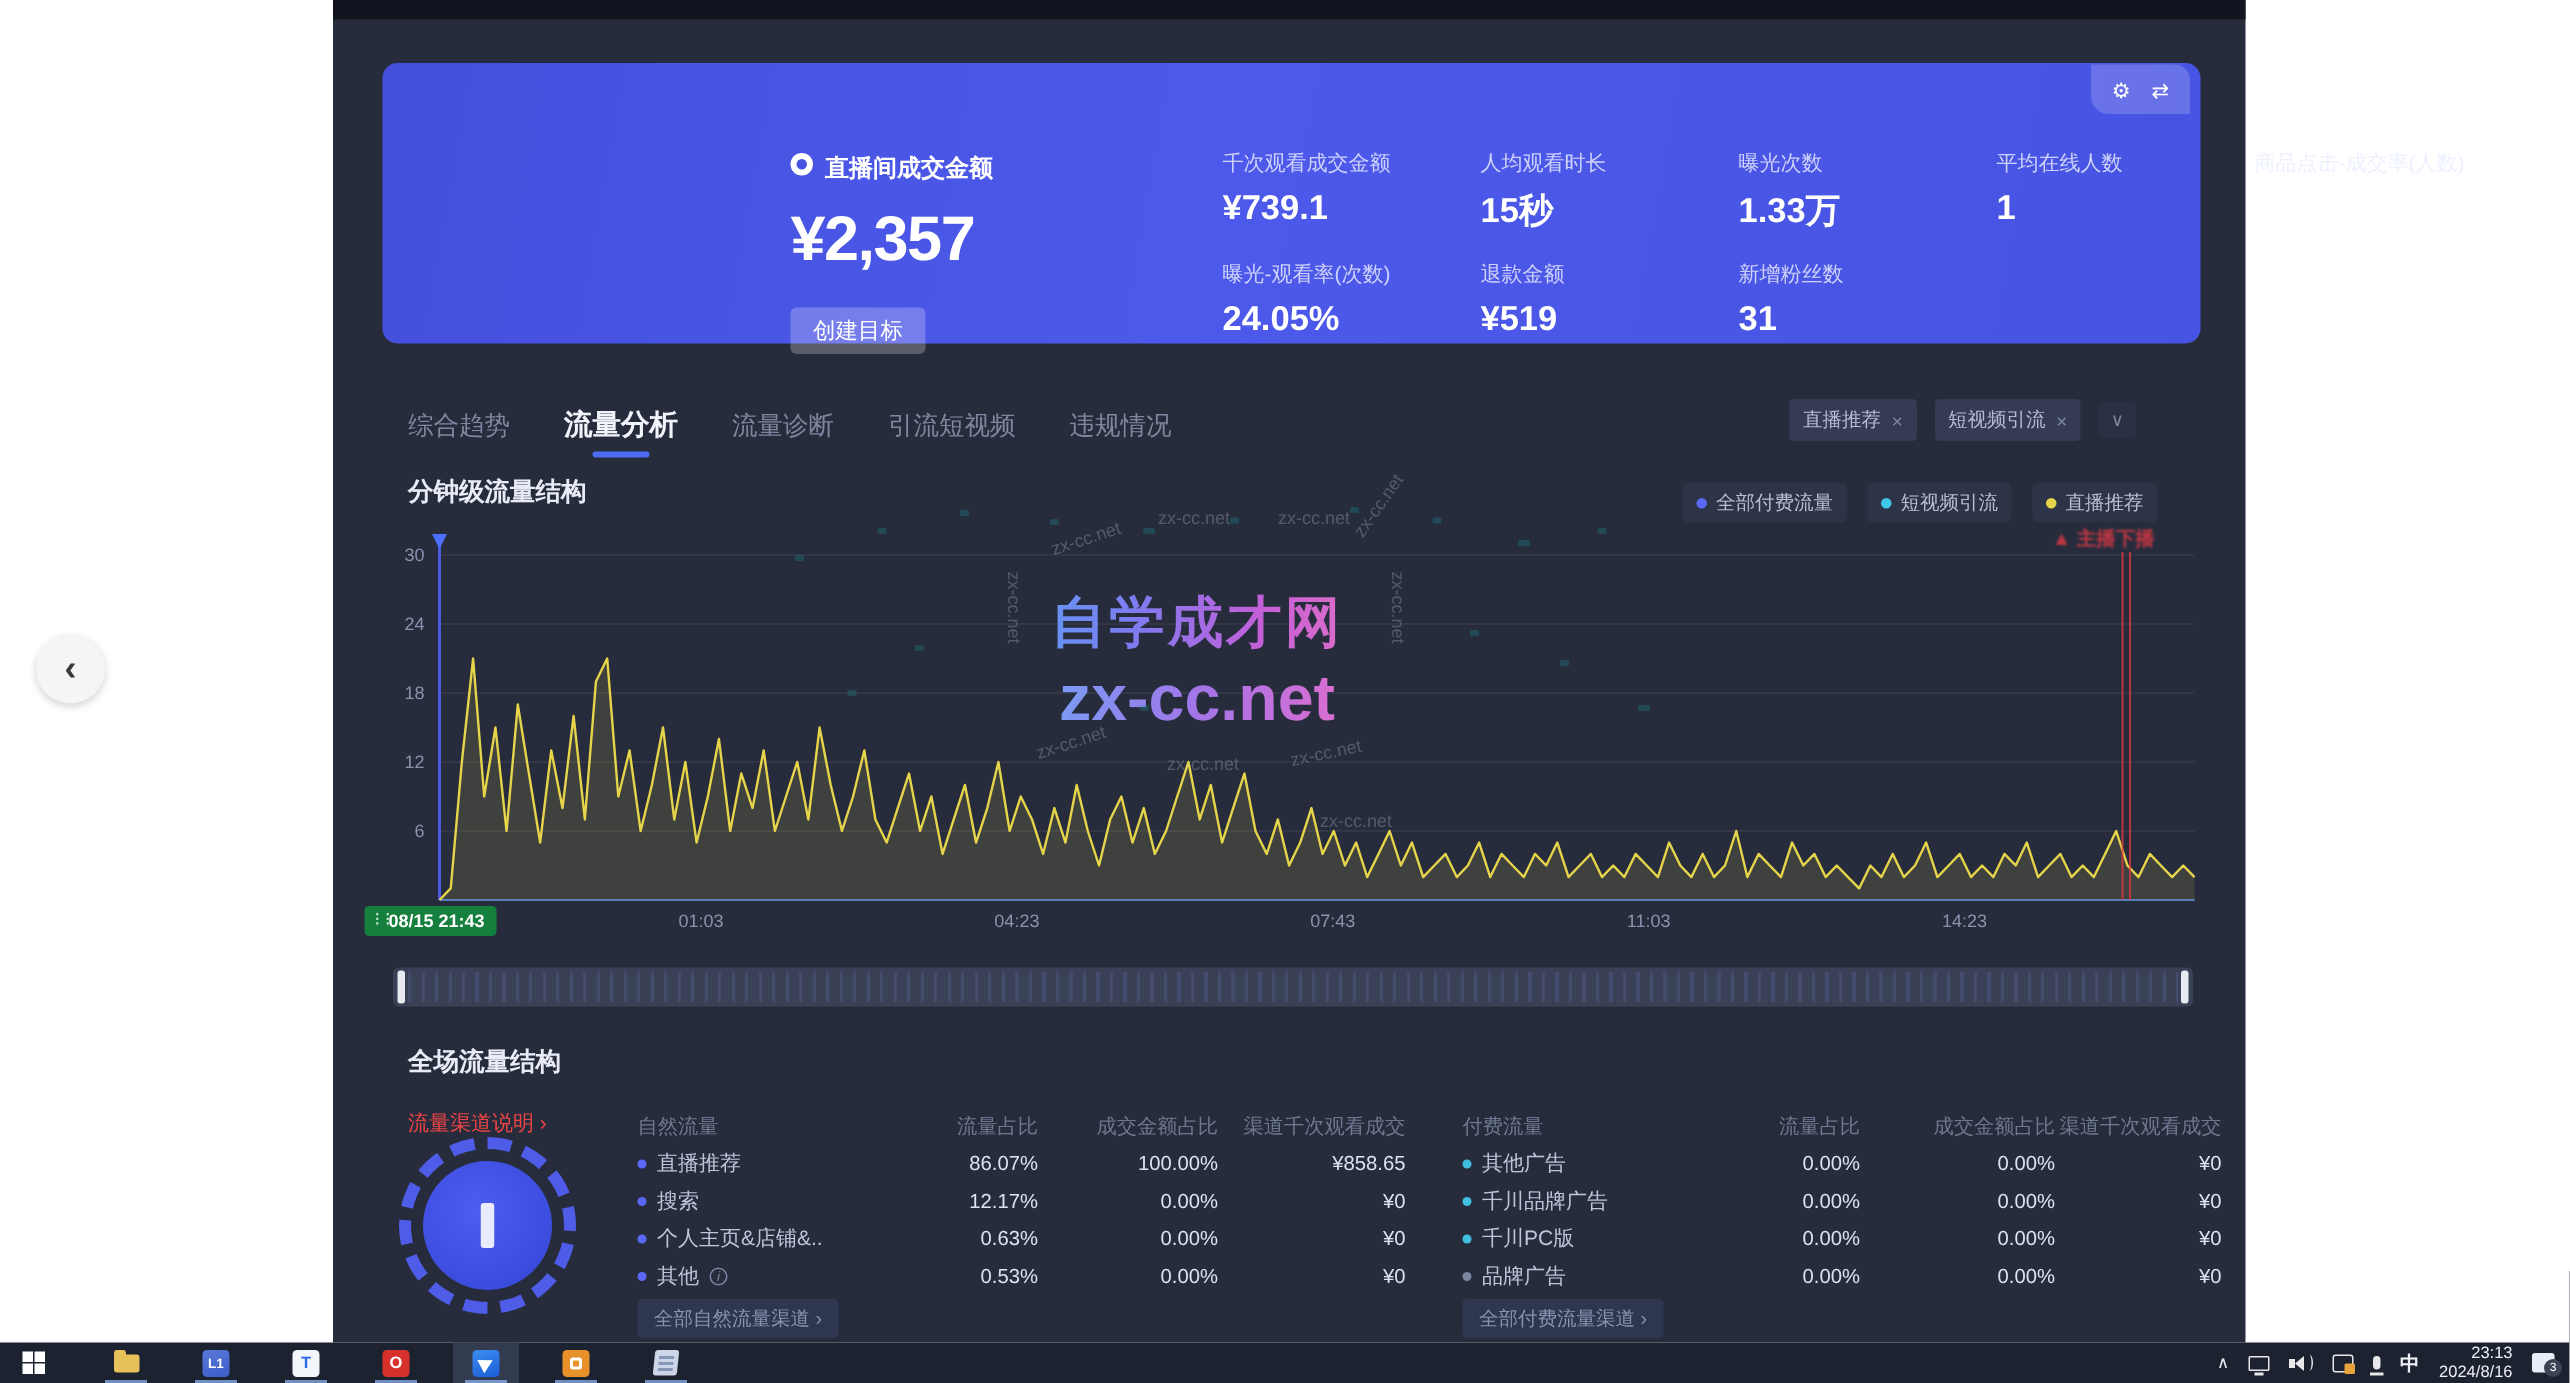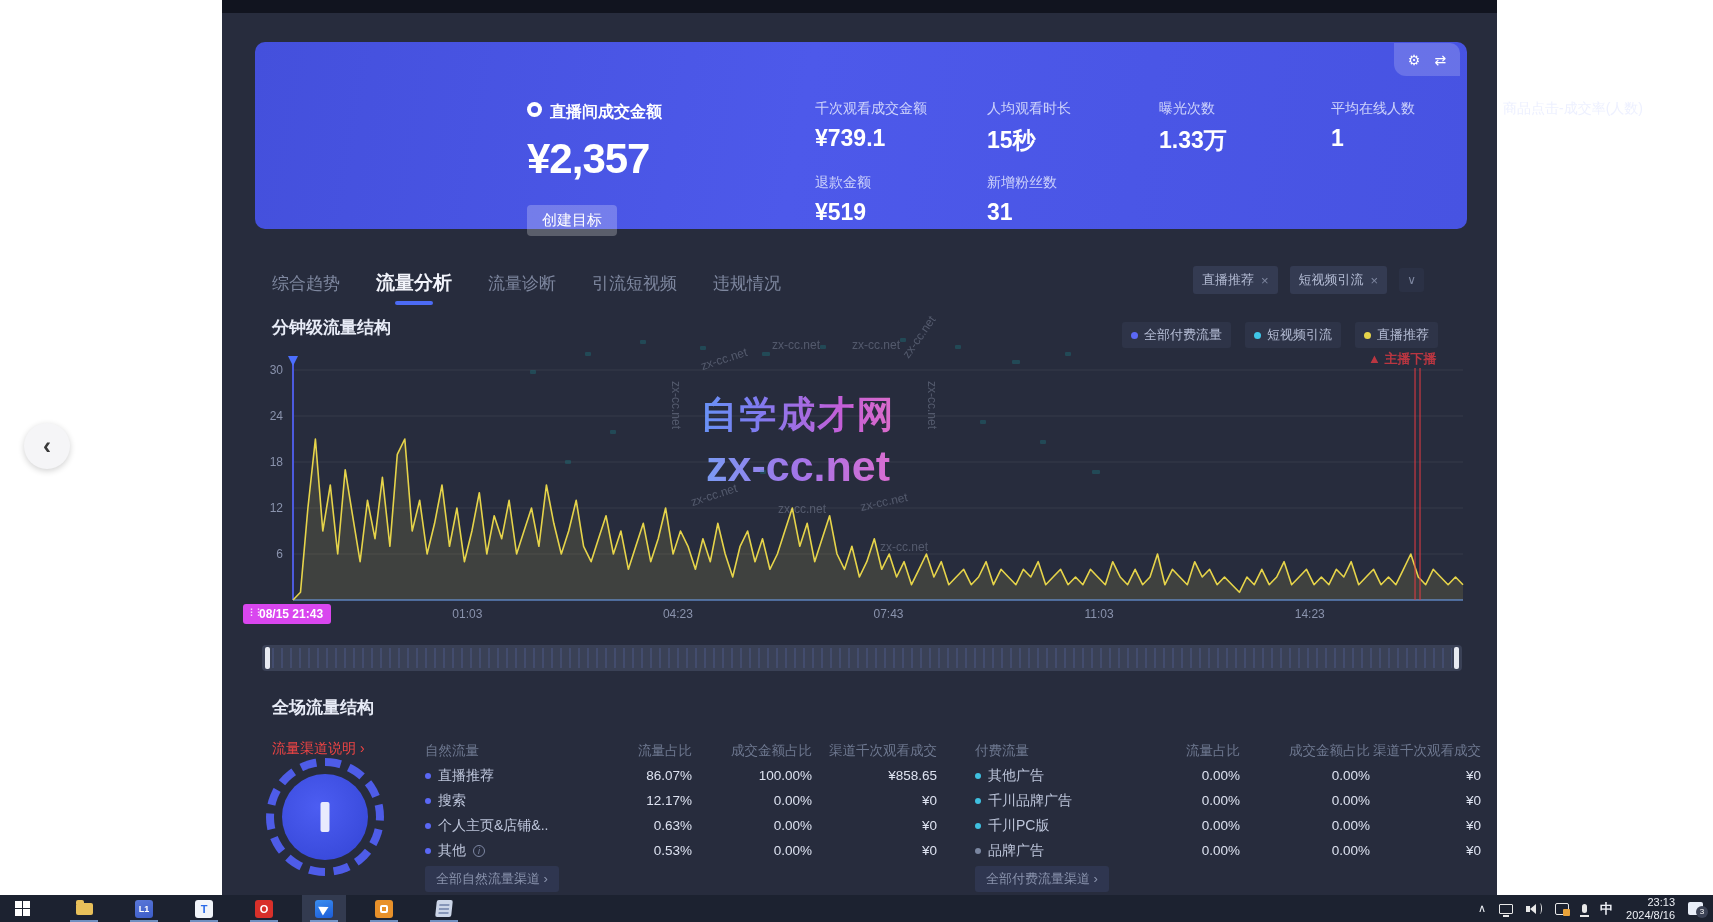--- a/index.html
+++ b/index.html
@@ -50,21 +50,21 @@
 
   
   .legend { position:absolute; left:1122px; top:322px; display:flex; gap:14px; }
   .leg-item { display:flex; align-items:center; gap:6px; background:#2e3448; border-radius:3px;
     padding:4px 9px; font-size:13px; color:#b6bed6; cursor:pointer; }
   .leg-dot { width:7px; height:7px; border-radius:50%; }
   .dot-paid { background:#5b68f5; } .dot-short { background:#3fc6e8; } .dot-live { background:#e6d44a; }
 
   
   .chart-wrap { position:absolute; left:255px; top:346px; width:1225px; height:290px; }
-  .x-badge { position:absolute; left:-12px; top:258px; background:#d946ef; color:#fff; font-size:12px;
+  .x-badge { position:absolute; left:-12px; top:258px; background:#15803d; color:#fff; font-size:12px;
     font-weight:700; padding:3px 8px 3px 16px; border-radius:3px; }
   .x-badge::before { content:"⋮⋮"; position:absolute; left:4px; top:3px; font-size:9px; letter-spacing:-2px; color:rgba(255,255,255,.8); }
   .stream-end { position:absolute; left:1113px; top:4px; color:rgba(228,58,66,.78); font-size:13px;
     font-weight:700; filter:blur(.6px); white-space:nowrap; }
   .artifact { position:absolute; border-radius:1px; background:rgba(22,150,150,.28); }
 
   
   .wm-big { position:absolute; left:668px; top:390px; width:260px; text-align:center; pointer-events:none; }
   .wm-big .l1 { font-size:37px; font-weight:700; letter-spacing:2px;
     background:linear-gradient(90deg,#5aa0f8,#7d7cf0,#c45fd8,#e873c0);
@@ -188,20 +188,24 @@
           <div class="lbl">曝光次数</div>
           <div class="val">1.33万</div>
         </div>
       <div class="kpi-cell">
           <div class="lbl">平均在线人数</div>
           <div class="val">1</div>
         </div>
       <div class="kpi-cell">
           <div class="lbl">商品点击-成交率(人数)</div>
           <div class="val">3.28%</div>
+        </div>
+      <div class="kpi-cell">
+          <div class="lbl">曝光-观看率(次数)</div>
+          <div class="val">24.05%</div>
         </div>
       <div class="kpi-cell">
           <div class="lbl">退款金额</div>
           <div class="val">¥519</div>
         </div>
       <div class="kpi-cell">
           <div class="lbl">新增粉丝数</div>
           <div class="val">31</div>
         </div>
     </div>

